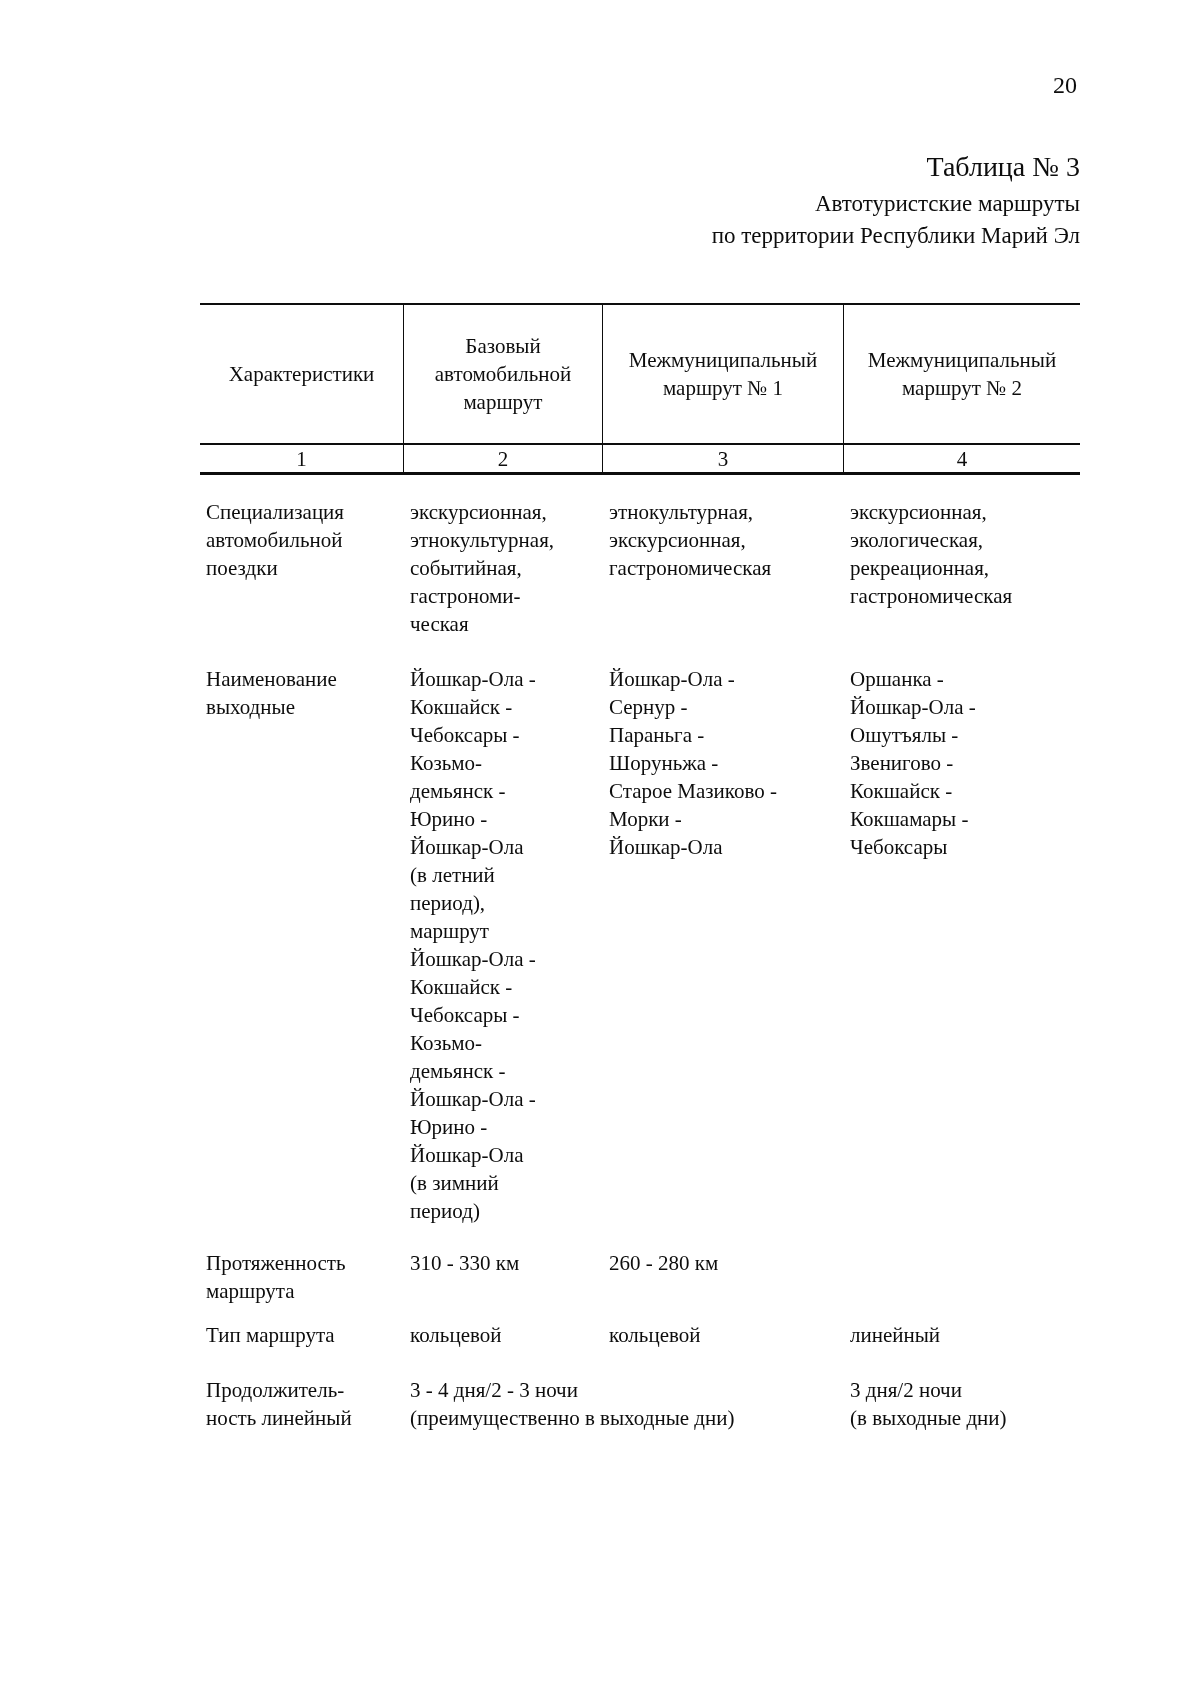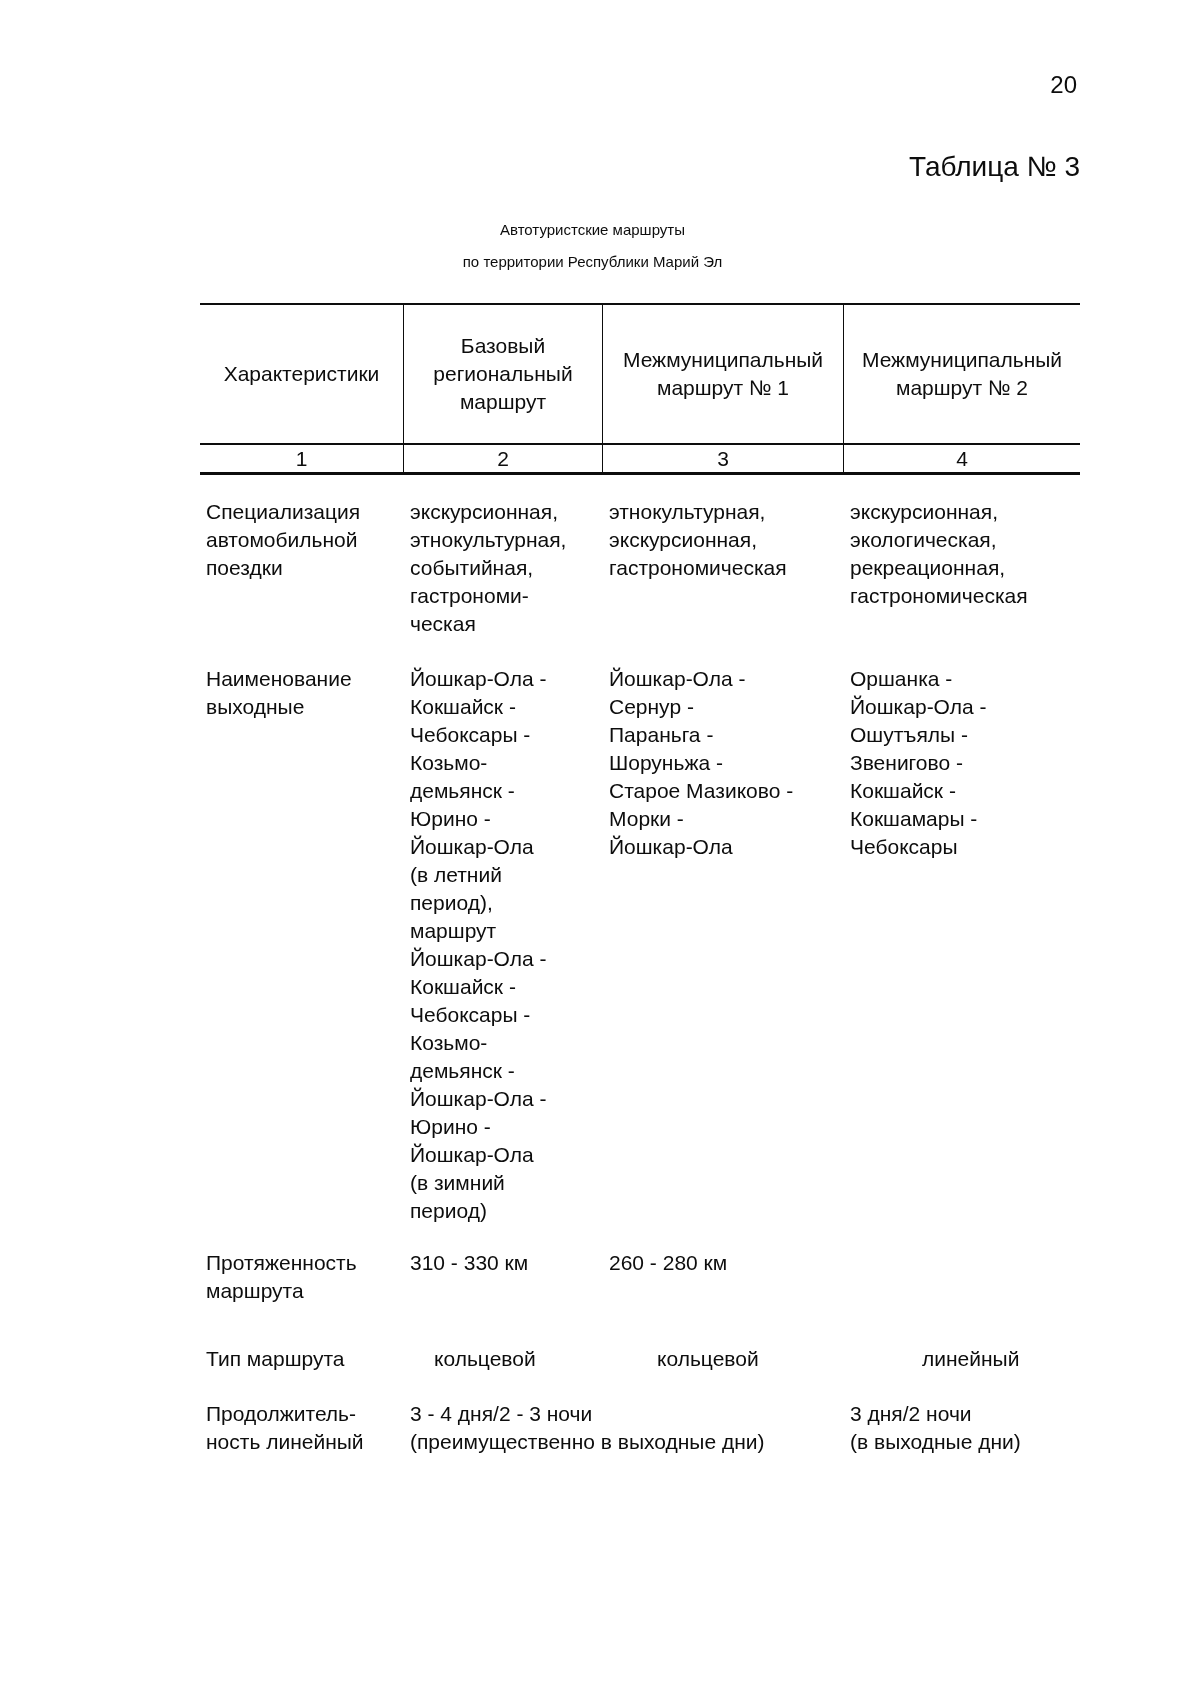--- a/index.html
+++ b/index.html
@@ -4,21 +4,21 @@
 <style>
   * { margin: 0; padding: 0; box-sizing: border-box; }
   html, body { background: #888; }
   .page {
     position: relative;
     width: 1200px;
     height: 1697px;
     margin: 0 auto;
     background: #ffffff;
     color: #0d0d0d;
-    font-family: Liberation Sans, sans-serif;
+    font-family: Liberation Serif, serif;
     font-size: 21px;
     line-height: 28px;
     overflow: hidden;
   }
   .page-number {
     position: absolute;
     top: 70px;
     right: 123px;
     font-size: 24px;
     line-height: 30px;
@@ -28,24 +28,23 @@
     top: 152px;
     right: 120px;
     font-size: 28px;
     line-height: 30px;
   }
   .doc-title {
     position: absolute;
     top: 188px;
     left: 105px;
     width: 975px;
-    text-align: center;
-    font-size: 15px;
+    text-align: right;
+    font-size: 23px;
     line-height: 32px;
-    margin-top: 26px;
   }
   .doc-title .t-line { white-space: pre-line; }
 
   .tbl {
     position: absolute;
     top: 303px;
     left: 200px;
     width: 880px;
   }
   .grid-row {
@@ -77,21 +76,21 @@
   .vline { border-right: 1.5px solid #0d0d0d; }
 
   .tbl-body .cell {
     text-align: left;
     white-space: pre-line;
     padding: 0 6px;
   }
   .row-spec   { margin-top: 23px; }
   .row-name   { margin-top: 27px; }
   .row-len    { margin-top: 24px; }
-  .row-type   { margin-top: 40px; gap: 24px; }
+  .row-type   { margin-top: 16px; }
   .row-dur    { margin-top: 27px; }
   .span23 { grid-column: 2 / 4; }
 </style>
 </head>
 <body>
 
 <div class="page">
 
   <div class="page-number">20</div>
 
@@ -100,21 +99,21 @@
   <div class="doc-title">
     <div class="t-line">Автотуристские маршруты
 по территории Республики Марий Эл</div>
   </div>
 
   <div class="tbl">
 
     <div class="grid-row tbl-head">
       <div class="hcell vline">Характеристики</div>
       <div class="hcell vline">Базовый
-региональный
+автомобильной
 маршрут</div>
       <div class="hcell vline">Межмуниципальный
 маршрут № 1</div>
       <div class="hcell">Межмуниципальный
 маршрут № 2</div>
     </div>
 
     <div class="grid-row tbl-nums">
       <div class="ncell vline">1</div>
       <div class="ncell vline">2</div>

